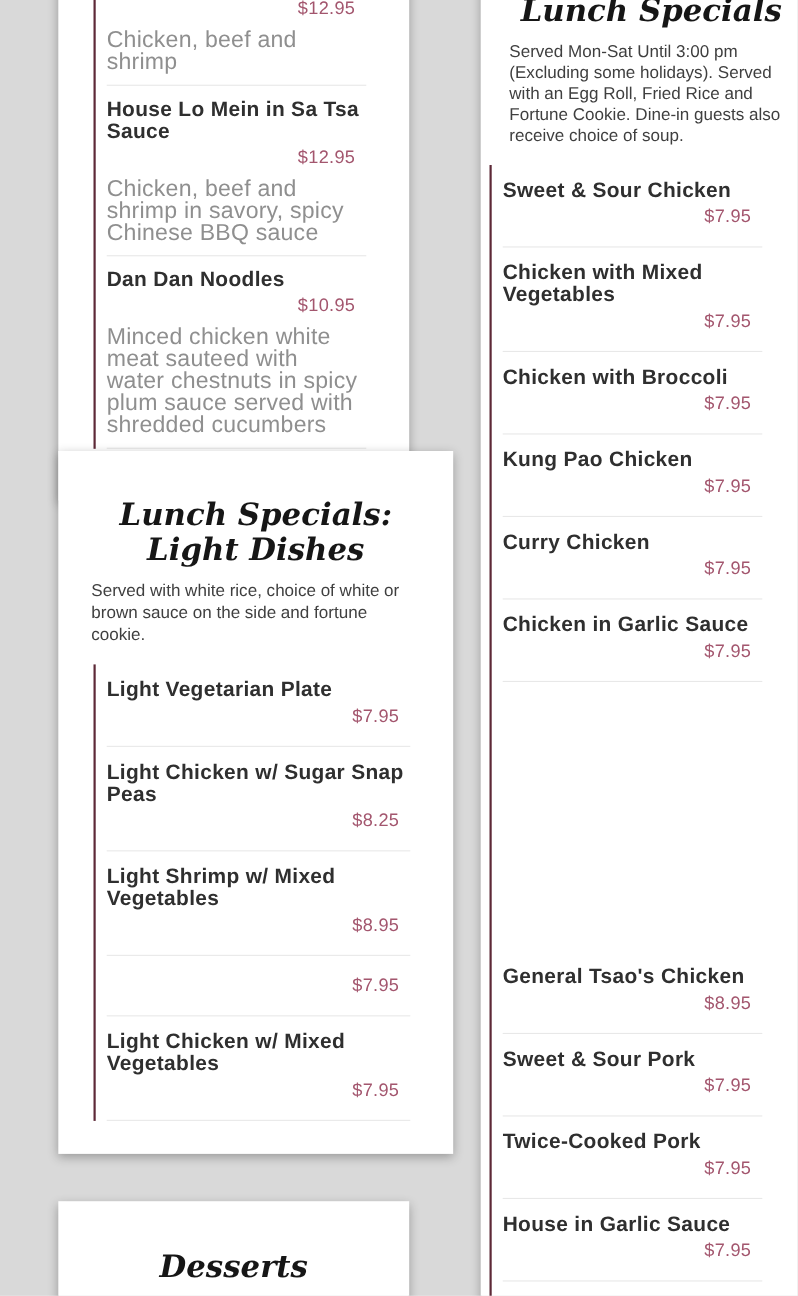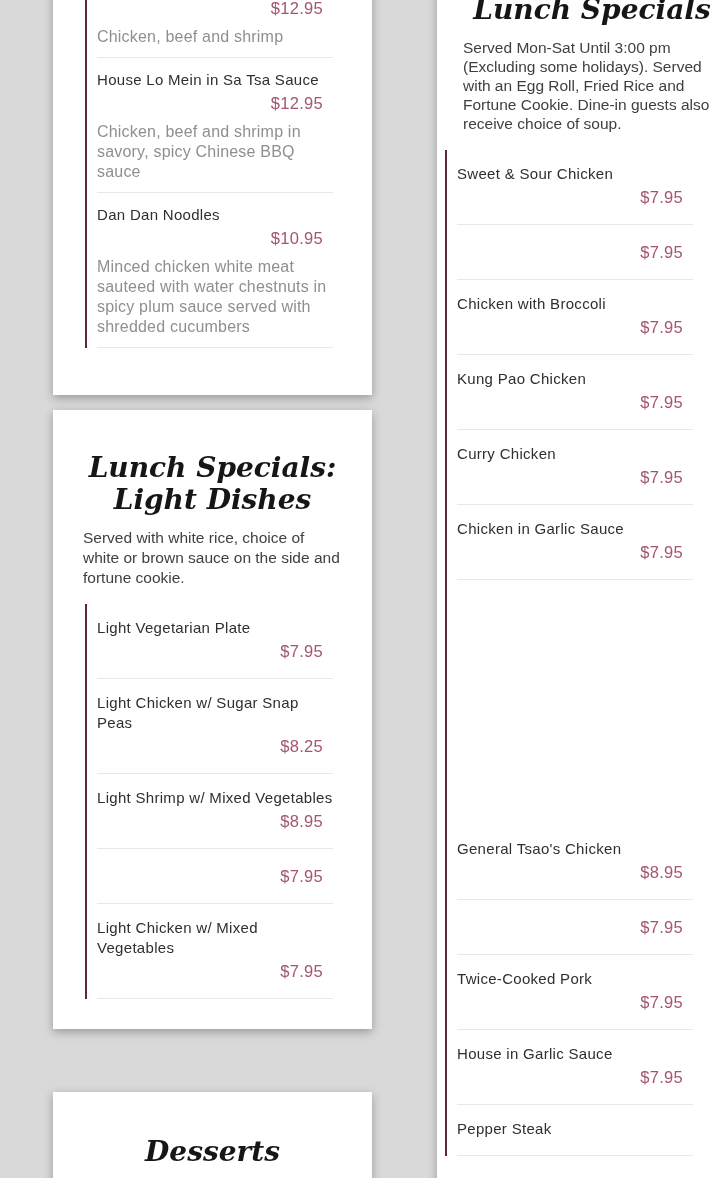--- a/index.html
+++ b/index.html
@@ -26,36 +26,36 @@
   }
   .menu-list{
     border-left:2px solid var(--accent);
     padding-left:10px;
   }
   .menu-item{
     padding:14px 0 16px;
     border-bottom:1px solid var(--divider);
   }
   .item-name{
-    font-size:15px; line-height:20px; color:var(--name); letter-spacing:0.3px;
+    font-size:19px; line-height:20px; color:var(--name); letter-spacing:0.3px;font-weight:bold;
   }
   .price-row{ text-align:right; padding-right:10px; margin-top:3px; line-height:21px; }
   .item-price{ font-size:16.5px; color:var(--price); letter-spacing:0.3px; }
   .item-desc{
-    margin-top:8px; font-size:16px; line-height:20px; color:var(--idesc);
+    margin-top:8px; font-size:21px; line-height:20px; color:var(--idesc);
     letter-spacing:0.2px; padding-right:4px;
   }
 
   
   .card-dinner{ left:53px; top:-17px; width:319px; padding-bottom:47px; }
   .card-dinner .menu-list{ margin:0 39px 0 32px; }
   .card-dinner .menu-item{ padding:12px 0 10px; }
 
   
-  .card-light{ left:53px; top:410px; width:319px; padding:42px 0 30px; }
+  .card-light{ left:53px; top:410px; width:359px; padding:42px 0 30px; }
   .card-light .card-desc{ margin:12px 30px 0; }
   .card-light .menu-list{ margin:16px 39px 0 32px; }
 
   
   .card-desserts{ left:53px; top:1092px; width:319px; height:260px; padding-top:36px; }
   .card-desserts .card-title{ line-height:40px; }
 
   
   .card-lunch{ left:437px; top:-50px; width:310px; padding:40px 0 30px; }
   .card-lunch .card-title{ line-height:40px; }
@@ -154,20 +154,21 @@
       <div>
 
           <div class="menu-item">
             <div class="item-name">Sweet &amp; Sour Chicken</div>
             <div class="price-row">
               <span class="item-price">$7.95</span>
             </div>
           </div>
 
           <div class="menu-item">
+            <div class="item-name">Chicken with Mixed Vegetables</div>
             <div class="price-row">
               <span class="item-price">$7.95</span>
             </div>
           </div>
 
           <div class="menu-item">
             <div class="item-name">Chicken with Broccoli</div>
             <div class="price-row">
               <span class="item-price">$7.95</span>
             </div>
@@ -198,20 +199,21 @@
       <div>
 
           <div class="menu-item">
             <div class="item-name">General Tsao's Chicken</div>
             <div class="price-row">
               <span class="item-price">$8.95</span>
             </div>
           </div>
 
           <div class="menu-item">
+            <div class="item-name">Sweet &amp; Sour Pork</div>
             <div class="price-row">
               <span class="item-price">$7.95</span>
             </div>
           </div>
 
           <div class="menu-item">
             <div class="item-name">Twice-Cooked Pork</div>
             <div class="price-row">
               <span class="item-price">$7.95</span>
             </div>

